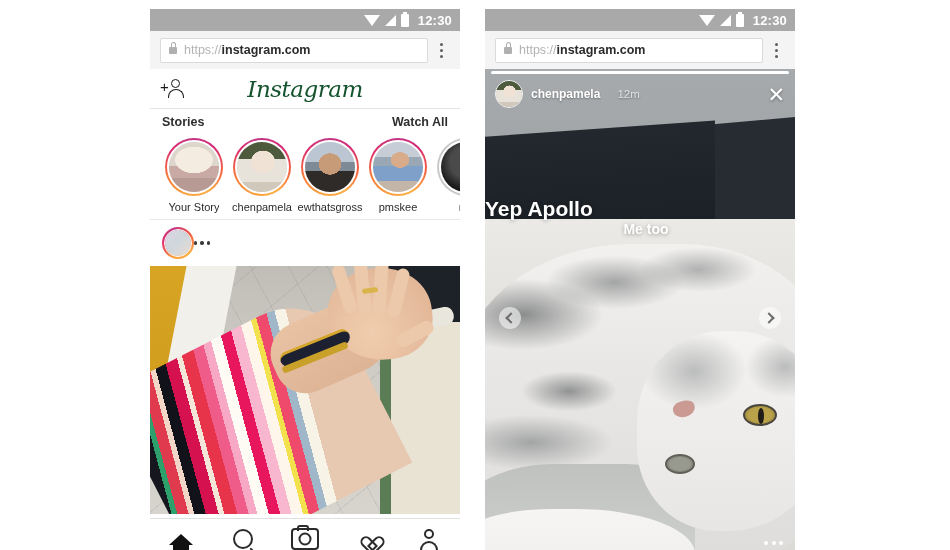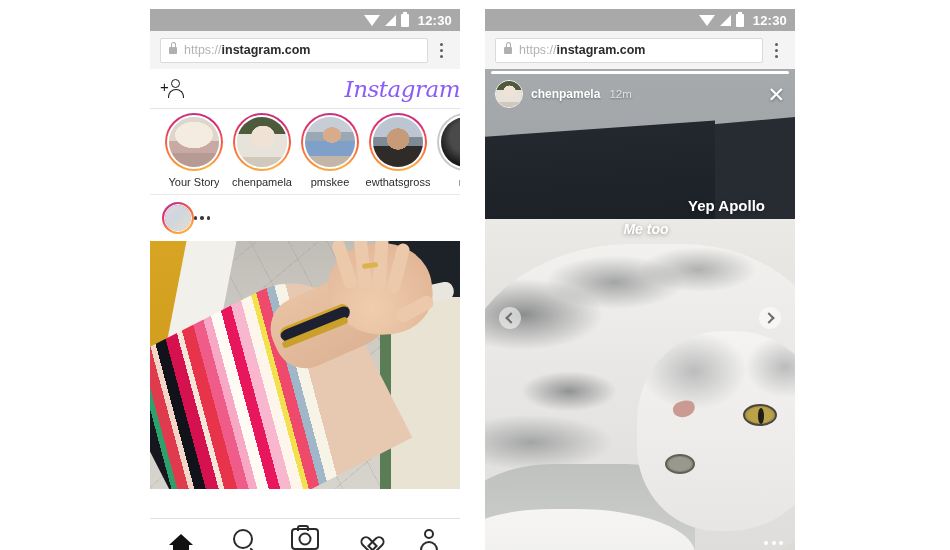--- a/index.html
+++ b/index.html
@@ -63,22 +63,22 @@
     border-radius:50%;box-sizing:border-box;
   }
   .addperson .body{
     position:absolute;left:8px;top:11px;width:16px;height:9px;
     border:1.7px solid #1a1a1a;border-bottom:none;border-radius:9px 9px 0 0;box-sizing:border-box;
   }
   .addperson .plus{
     position:absolute;left:0px;top:4px;color:#1a1a1a;font-size:15px;line-height:10px;font-weight:400;
   }
   .ig-logo{
-    position:absolute;left:0;right:0;text-align:right;
-    font-family:"DejaVu Serif", serif;font-style:italic;font-size:23px;color:#8b5cf6;
+    position:absolute;left:0;right:0;text-align:center;
+    font-family:"DejaVu Serif", serif;font-style:italic;font-size:23px;color:#14532d;
     letter-spacing:-0.5px;pointer-events:none;
   }
 
   
   .stories-head{
     height:25px;display:flex;align-items:center;justify-content:space-between;
     padding:0 12px;box-sizing:border-box;background:#fff;
   }
   .stories-head .lbl{font-size:12.5px;font-weight:bold;color:#2f2f2f;}
   .stories-head .watch{font-size:12.5px;font-weight:bold;color:#2f2f2f;}
@@ -255,38 +255,38 @@
   .progress{position:absolute;left:0;top:2px;width:310px;display:flex;gap:2px;padding:0 6px;box-sizing:border-box;z-index:6;}
   .pseg{flex:1;height:2.5px;background:rgba(255,255,255,.42);border-radius:2px;}
   .pseg.done{background:#fff;}
 
   .story-head{
     position:absolute;left:0;top:8px;width:310px;height:34px;display:flex;align-items:center;
     padding:0 10px;box-sizing:border-box;z-index:6;
   }
   .story-av{width:26px;height:26px;border-radius:50%;border:1.5px solid rgba(255,255,255,.9);overflow:hidden;position:relative;flex:none;}
   .story-user{color:#fff;font-size:12px;font-weight:bold;margin-left:8px;text-shadow:0 1px 2px rgba(0,0,0,.35);}
-  .story-time{color:rgba(255,255,255,.72);font-size:11.5px;margin-left:9px;flex:1;text-shadow:0 1px 2px rgba(0,0,0,.35);}
+  .story-time{color:rgba(255,255,255,.72);font-size:11.5px;margin-left:17px;flex:1;text-shadow:0 1px 2px rgba(0,0,0,.35);}
   .story-close{color:#fff;font-size:21px;line-height:1;font-weight:300;text-shadow:0 1px 3px rgba(0,0,0,.4);}
 
   .tues{
     position:absolute;left:0;top:-6px;width:310px;text-align:center;z-index:4;
     font-family:"Liberation Sans", sans-serif;font-weight:bold;font-size:97px;
     letter-spacing:-1px;color:#ef8077;
     -webkit-text-stroke:5px #6b4026;paint-order:stroke fill;
     line-height:1.05;
   }
   .ovl1{
-    position:absolute;left:0;top:128px;width:280px;text-align:right;z-index:5;
-    color:#fff;font-size:15px;font-weight:bold;text-shadow:0 1px 4px rgba(0,0,0,.35);
+    position:absolute;left:0;top:128px;width:280px;text-align:left;z-index:5;
+    color:#fff;font-size:21px;font-weight:bold;text-shadow:0 1px 4px rgba(0,0,0,.35);
   }
   .ovl2{
     position:absolute;left:0;top:152px;width:274px;text-align:center;z-index:5;
     color:#fff;font-size:14px;font-weight:bold;text-shadow:0 1px 4px rgba(0,0,0,.35);
-    padding-left:48px;box-sizing:border-box;font-style:italic;
+    padding-left:48px;box-sizing:border-box;
   }
 
   .navbtn{
     position:absolute;top:238px;width:22px;height:22px;border-radius:50%;
     background:rgba(255,255,255,.55);display:flex;align-items:center;justify-content:center;z-index:7;
   }
   .navbtn.prev{left:14px;}
   .navbtn.next{right:14px;}
   .chev{width:6px;height:6px;border-top:2px solid #6d6d6d;border-right:2px solid #6d6d6d;}
   .chev.l{transform:rotate(-135deg);margin-left:2px;}
@@ -325,20 +325,24 @@
 
     <div class="ig-topbar">
       <div class="addperson">
         <span class="plus">+</span>
         <span class="head"></span>
         <span class="body"></span>
       </div>
       <div class="ig-logo">Instagram</div>
     </div>
 
+    <div class="stories-head">
+      <span class="lbl">Stories</span>
+      <span class="watch">Watch All</span>
+    </div>
 
     <div class="stories-strip">
       <div class="story">
         <div class="ring">
             <div class="inner">
               <div class="av av1"></div>
             </div>
           </div>
         <div class="name">Your Story</div>
       </div>
@@ -346,32 +350,32 @@
         <div class="ring">
             <div class="inner">
               <div class="av av2"></div>
             </div>
           </div>
         <div class="name">chenpamela</div>
       </div>
       <div class="story">
         <div class="ring">
             <div class="inner">
-              <div class="av av4"></div>
+              <div class="av av3"></div>
             </div>
           </div>
-        <div class="name">pmskee</div>
+        <div class="name">ewthatsgross</div>
       </div>
       <div class="story">
         <div class="ring">
             <div class="inner">
-              <div class="av av3"></div>
+              <div class="av av4"></div>
             </div>
           </div>
-        <div class="name">ewthatsgross</div>
+        <div class="name">pmskee</div>
       </div>
       <div class="story partial">
         <div class="ring seen">
             <div class="inner">
               <div class="av av5"></div>
             </div>
           </div>
         <div class="name">mo</div>
       </div>
     </div>

